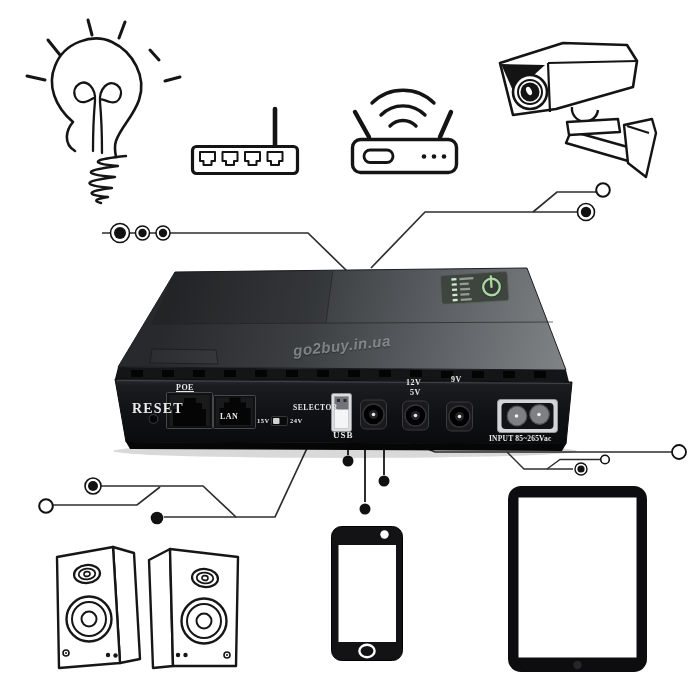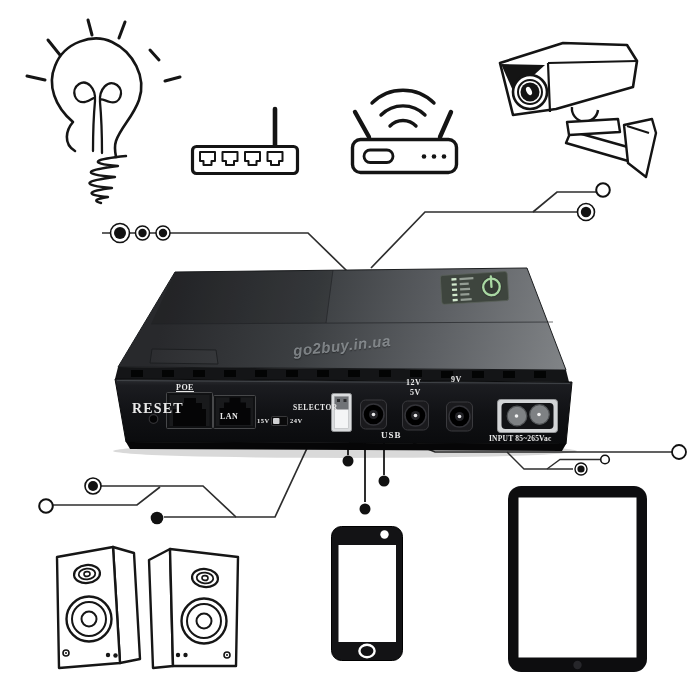--- a/index.html
+++ b/index.html
@@ -7,21 +7,21 @@
           font-family:"Liberation Sans",sans-serif;}
   .canvas svg{position:absolute;left:0;top:0;}
   .dev-label{position:absolute;z-index:5;color:#e9e9e9;font-family:"Liberation Serif",serif;
              font-weight:bold;white-space:nowrap;letter-spacing:.5px;}
   .lbl-reset{left:132px;top:401px;font-size:14px;letter-spacing:1.2px;text-align:right;}
   .lbl-poe{left:176px;top:383px;font-size:8px;text-decoration:underline;}
   .lbl-lan{left:220px;top:384px;font-size:8px;margin-top:28px;}
   .lbl-selector{left:256px;top:403px;font-size:7.5px;padding-left:37px;}
   .lbl-15v{left:257px;top:417px;font-size:6.5px;}
   .lbl-24v{left:290px;top:417px;font-size:6.5px;}
-  .lbl-usb{left:333px;top:430px;font-size:9px;letter-spacing:1px;margin-left:48px;}
+  .lbl-usb{left:333px;top:430px;font-size:9px;letter-spacing:1px;}
   .lbl-5v{left:366px;top:388px;font-size:8px;padding-left:44px;}
   .lbl-12v{left:406px;top:378px;font-size:8px;text-align:center;}
   .lbl-9v{left:451px;top:375px;font-size:8px;}
   .lbl-ac{left:489px;top:386px;font-size:7.5px;letter-spacing:.2px;margin-top:48px;}
   .watermark{position:absolute;left:293px;top:337px;z-index:4;
              font-family:"Liberation Sans",sans-serif;font-style:italic;font-weight:bold;
              font-size:15px;letter-spacing:.5px;color:rgba(212,217,222,.48);
              text-shadow:0 1px 1px rgba(25,27,29,.55);transform:rotate(-6deg);}
 </style>
 </head>

